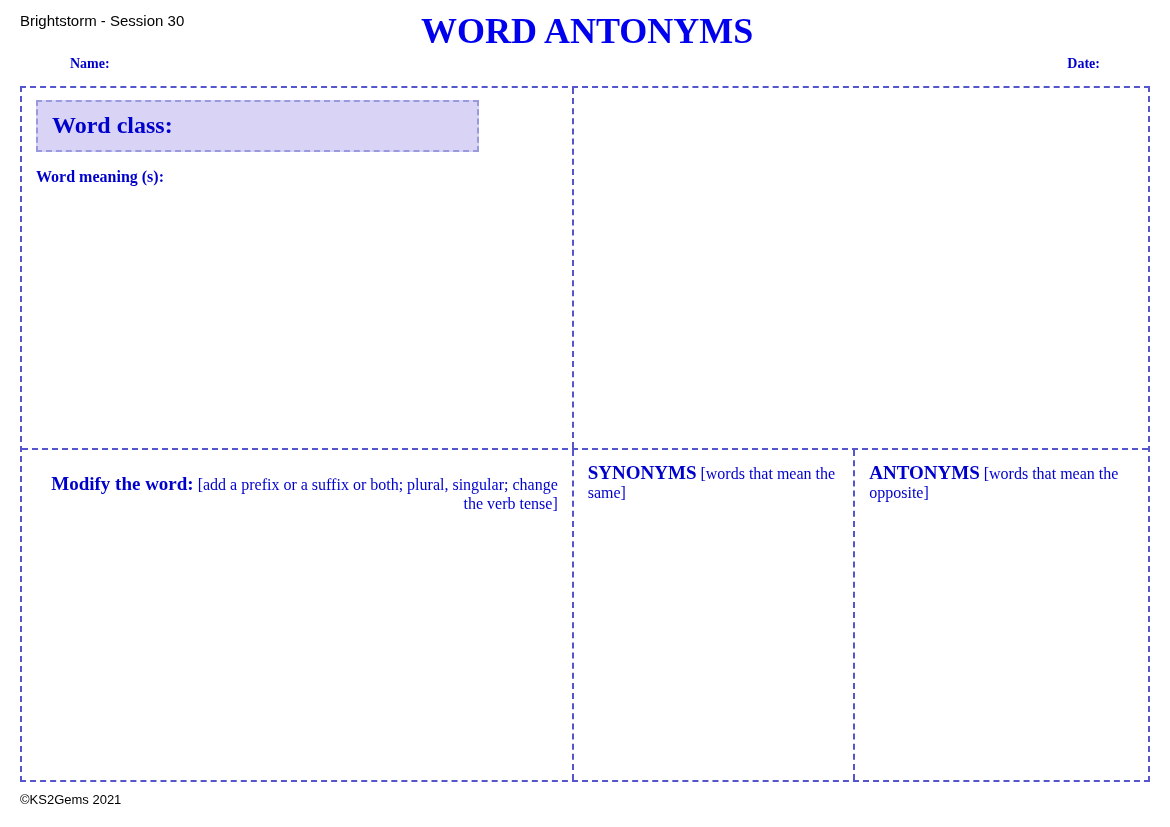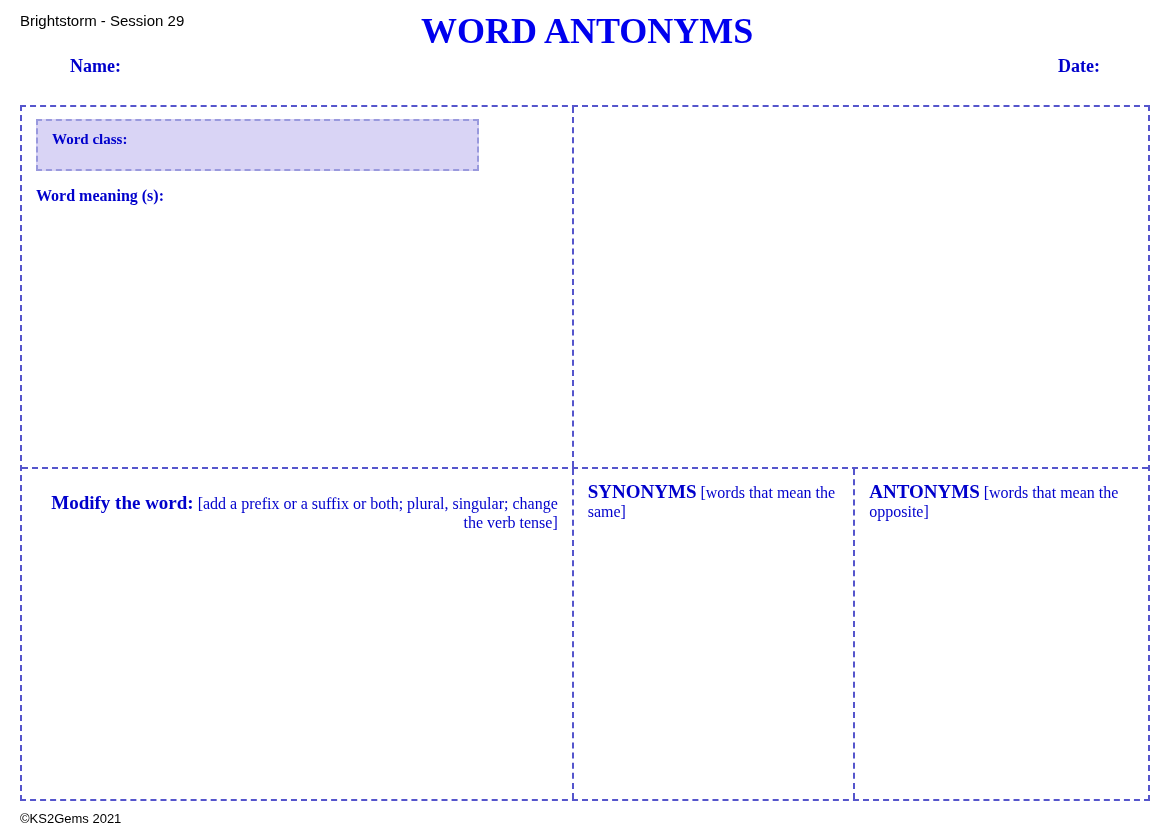--- a/index.html
+++ b/index.html
@@ -28,22 +28,22 @@
       font-weight: bold;
       color: #0000ee;
       text-align: center;
       flex: 1;
       margin-top: -2px;
     }
     .name-date-row {
       display: flex;
       justify-content: space-between;
       padding: 0 50px;
-      margin-bottom: 28px;
-      font-size: 18px;
+      margin-bottom: 14px;
+      font-size: 14px;
       font-weight: bold;
       color: #0000cc;
     }
     .outer-grid {
       border: 2px dashed #5555cc;
       width: 100%;
       display: flex;
       flex-direction: column;
     }
     .top-section {
@@ -62,21 +62,21 @@
       width: 51%;
       padding: 12px 14px;
       min-height: 360px;
     }
     .word-class-box {
       border: 2px dashed #9999dd;
       background: #d9d4f5;
       padding: 10px 14px;
       margin-bottom: 16px;
       min-height: 52px;
-      font-size: 15px;
+      font-size: 24px;
       font-weight: bold;
       color: #0000cc;
       width: 85%;
     }
     .word-meaning-label {
       font-size: 16px;
       font-weight: bold;
       color: #0000cc;
       margin-bottom: 8px;
     }
@@ -133,21 +133,21 @@
       font-size: 13px;
       color: #000;
       margin-top: 10px;
       font-family: Arial, sans-serif;
     }
   </style>
 </head>
 <body>
 
 <div class="top-bar">
-  <span class="session-label">Brightstorm - Session  29</span>
+  <span class="session-label">Brightstorm - Session  30</span>
   <span class="main-title">WORD ANTONYMS</span>
   <span style="width:160px;"></span>
 </div>
 
 <div class="name-date-row">
   <span>Name:</span>
   <span>Date:</span>
 </div>
 
 <div class="outer-grid">

